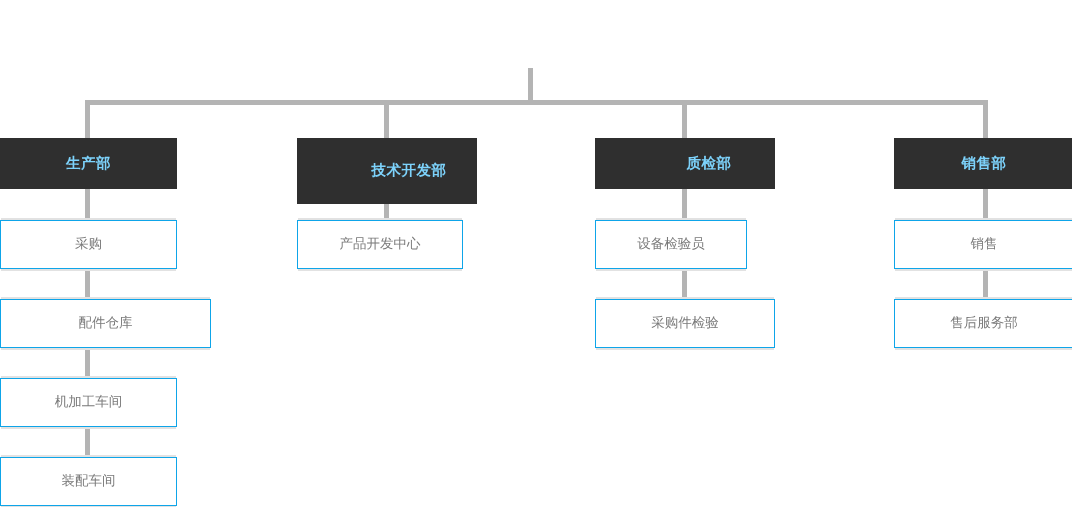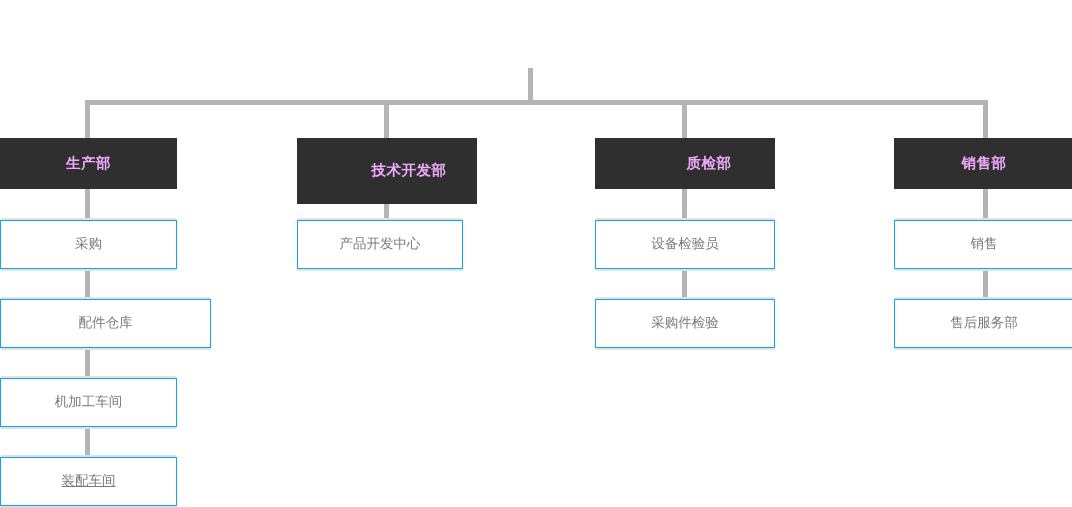--- a/index.html
+++ b/index.html
@@ -40,21 +40,21 @@
   .node-root {
     background: #e36c09;
     color: #ffffff;
     font-size: 17px;
     font-weight: bold;
     letter-spacing: 1px;
   }
 
   .node-dept {
     background: #2f2f2f;
-    color: #f0abfc;
+    color: #7dd3fc;
     font-size: 14.5px;
     font-weight: bold;
     letter-spacing: 0.5px;
   }
 
   .node-sub {
     background: #ffffff;
     color: #7a7a7a;
     font-size: 13.5px;
     border: 1px solid #0ea5e9;
@@ -95,25 +95,25 @@
   <div class="node node-dept" style="left:595px; top:138px; width:180px; height:51px;padding-left:48px;">质检部</div>
 
   <div class="node node-dept" style="left:894px; top:138px; width:180px; height:51px;">销售部</div>
 
   <div class="node node-sub" style="left:0px; top:220px; width:177px; height:49px;">采购</div>
 
   <div class="node node-sub" style="left:0px; top:299px; width:211px; height:49px;">配件仓库</div>
 
   <div class="node node-sub" style="left:0px; top:378px; width:177px; height:49px;">机加工车间</div>
 
-  <div class="node node-sub" style="left:0px; top:457px; width:177px; height:49px;text-decoration:underline;">装配车间</div>
+  <div class="node node-sub" style="left:0px; top:457px; width:177px; height:49px;">装配车间</div>
 
   <div class="node node-sub" style="left:297px; top:220px; width:166px; height:49px;">产品开发中心</div>
 
-  <div class="node node-sub" style="left:595px; top:220px; width:180px; height:49px;">设备检验员</div>
+  <div class="node node-sub" style="left:595px; top:220px; width:152px; height:49px;">设备检验员</div>
 
   <div class="node node-sub" style="left:595px; top:299px; width:180px; height:49px;">采购件检验</div>
 
   <div class="node node-sub" style="left:894px; top:220px; width:180px; height:49px;">销售</div>
 
   <div class="node node-sub" style="left:894px; top:299px; width:180px; height:49px;">售后服务部</div>
 
 </div>
 
 </body></html>

